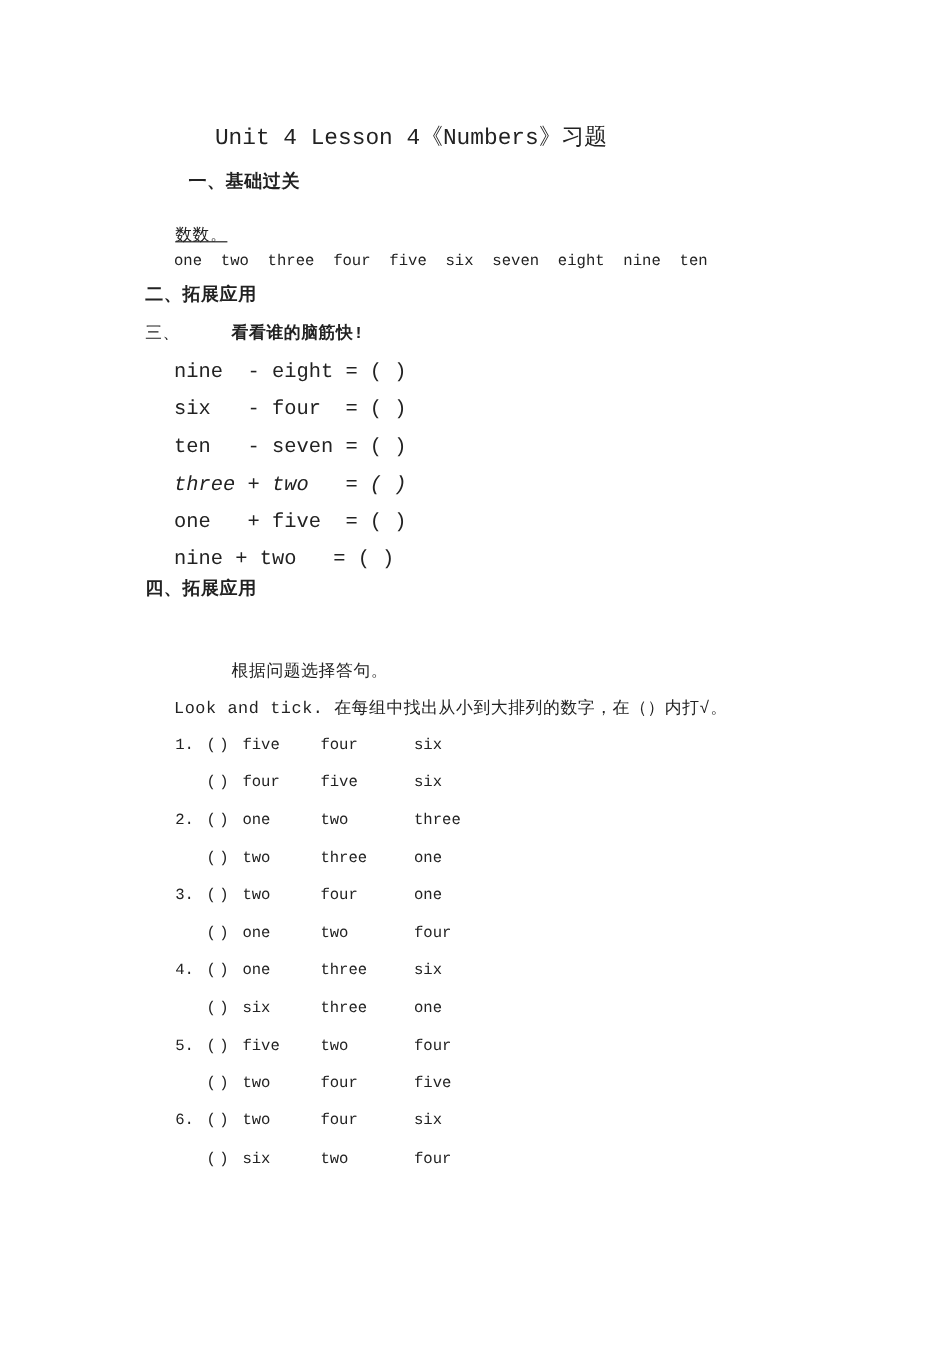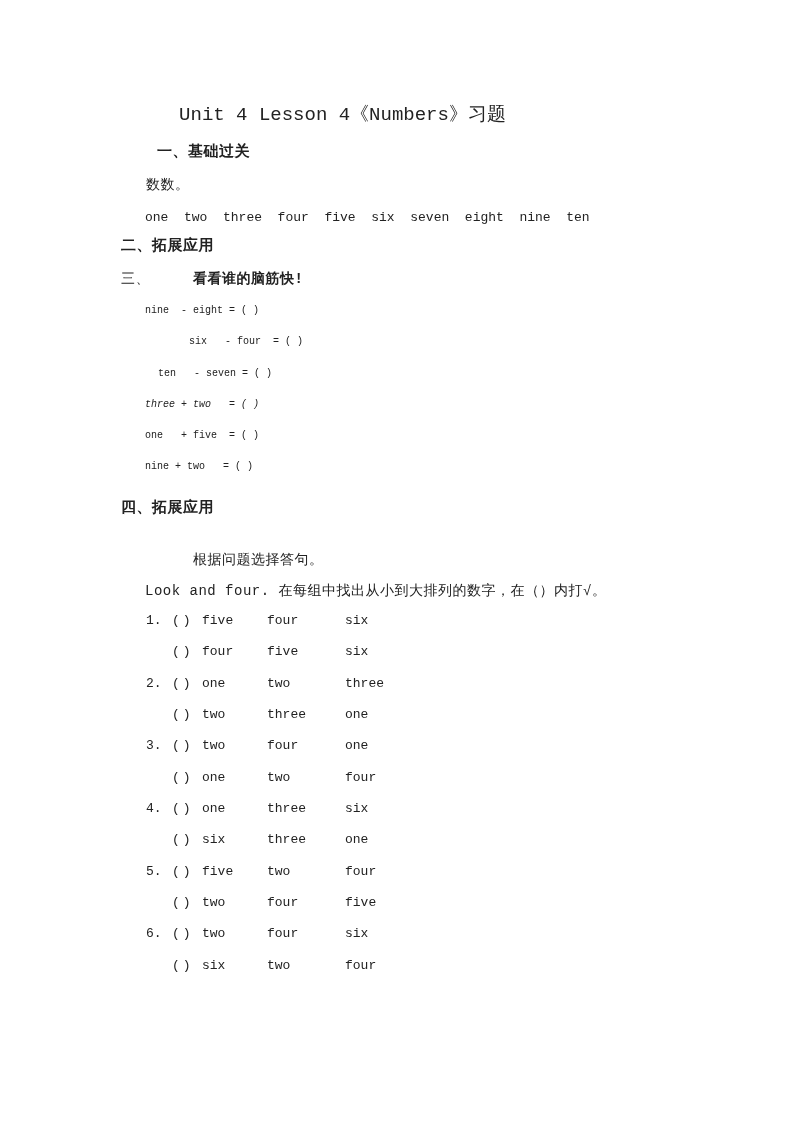--- a/index.html
+++ b/index.html
@@ -36,21 +36,21 @@
   .heading {
     font-size: 15px;
     font-weight: 700;
     letter-spacing: 0.5px;
   }
   .cn {
     font-size: 14px;
     letter-spacing: 0.5px;
   }
   .eq {
-    font-size: 10px;
+    font-size: 17px;
   }
   .tick-row {
     position: absolute;
     left: 0;
     width: 100%;
     height: 20px;
     font-size: 13px;
   }
   .tr-num    { position: absolute; left: 146px; white-space: pre; }
   .tr-paren  { position: absolute; left: 172px; letter-spacing: 3px; white-space: pre; }
@@ -60,42 +60,42 @@
 </style>
 </head>
 <body>
 
 <div class="page">
 
   <div class="title">Unit 4 Lesson 4《Numbers》习题</div>
 
   <div class="line heading" style="top:144px; left:121px;margin-left:36px;">一、基础过关</div>
 
-  <div class="line cn" style="top:176px; left:146px;">数数。</div>
+  <div class="line cn" style="top:188px; left:146px;text-decoration:underline;">数数。</div>
 
   <div class="line" style="top:209px; left:145px;">one  two  three  four  five  six  seven  eight  nine  ten</div>
 
   <div class="line heading" style="top:238px; left:121px;">二、拓展应用</div>
 
   <div class="line cn" style="top:270px; left:121px;">三、</div>
   <div class="line cn" style="top:270px; left:193px;font-weight:bold;">看看谁的脑筋快!</div>
 
   <div class="line eq" style="top:302px; left:145px;">nine  - eight = ( )</div>
-  <div class="line eq" style="top:333px; left:145px;margin-left:44px;">six   - four  = ( )</div>
-  <div class="line eq" style="top:365px; left:145px;margin-left:13px;">ten   - seven = ( )</div>
+  <div class="line eq" style="top:333px; left:145px;">six   - four  = ( )</div>
+  <div class="line eq" style="top:365px; left:145px;">ten   - seven = ( )</div>
   <div class="line eq" style="top:396px; left:145px;font-style:italic;">three + two   = ( )</div>
   <div class="line eq" style="top:427px; left:145px;text-align:center;">one   + five  = ( )</div>
   <div class="line eq" style="top:458px; left:145px;">nine + two   = ( )</div>
 
-  <div class="line heading" style="top:500px; left:121px;">四、拓展应用</div>
+  <div class="line heading" style="top:483px; left:121px;">四、拓展应用</div>
 
 
   <div class="line cn" style="top:551px; left:145px;margin-left:48px;">根据问题选择答句。</div>
 
-  <div class="line cn" style="top:582px; left:145px;">Look and four. 在每组中找出从小到大排列的数字，在（）内打√。</div>
+  <div class="line cn" style="top:582px; left:145px;">Look and tick. 在每组中找出从小到大排列的数字，在（）内打√。</div>
 
   <div class="tick-row" style="top:613px;">
     <span class="tr-num">1.</span>
     <span class="tr-paren">()</span>
     <span class="tr-w1">five</span>
     <span class="tr-w2">four</span>
     <span class="tr-w3">six</span>
   </div>
 
   <div class="tick-row" style="top:644px;">

